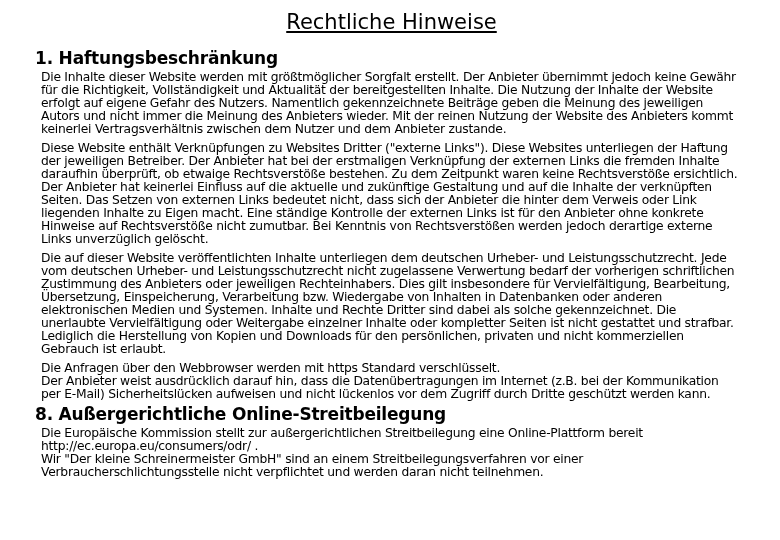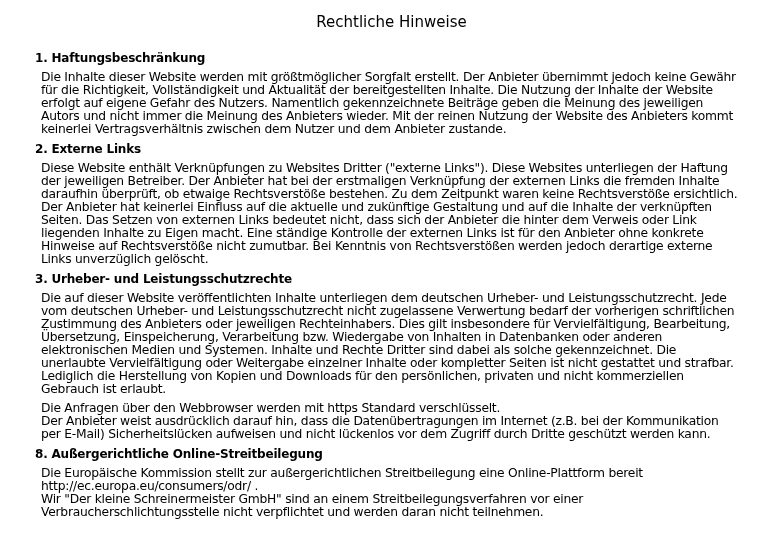--- a/index.html
+++ b/index.html
@@ -11,32 +11,33 @@
     width: 780px;
     height: 540px;
     overflow: hidden;
     color: #000000;
     font-family: "DejaVu Sans", sans-serif;
   }
   main.page {
     padding: 8px 32px 0 35px;
   }
   h1.page-title {
-    font-size: 15px;
+    font-size: 21px;
     font-weight: 400;
     text-align: center;
     line-height: 21px;
     margin: 4px 0 19px 0;
     letter-spacing: 0;
+    text-decoration: underline;
   }
   section.legal-section {
     margin: 0;
   }
   h2.section-heading {
-    font-size: 12px;
+    font-size: 17px;
     font-weight: 700;
     line-height: 13px;
     margin: 7px 0 0 0;
     letter-spacing: -0.2px;
   }
   p.section-body {
     font-size: 12.3px;
     font-weight: 400;
     line-height: 13px;
     margin: 6px;
@@ -54,33 +55,31 @@
   <section class="legal-section">
     <h2 class="section-heading">1. Haftungsbeschränkung</h2>
     <p class="section-body">Die Inhalte dieser Website werden mit größtmöglicher Sorgfalt erstellt. Der Anbieter übernimmt jedoch keine Gewähr
 für die Richtigkeit, Vollständigkeit und Aktualität der bereitgestellten Inhalte. Die Nutzung der Inhalte der Website
 erfolgt auf eigene Gefahr des Nutzers. Namentlich gekennzeichnete Beiträge geben die Meinung des jeweiligen
 Autors und nicht immer die Meinung des Anbieters wieder. Mit der reinen Nutzung der Website des Anbieters kommt
 keinerlei Vertragsverhältnis zwischen dem Nutzer und dem Anbieter zustande.</p>
   </section>
 
   <section class="legal-section">
-    <h2 class="section-heading">2. Externe Links</h2>
     <p class="section-body">Diese Website enthält Verknüpfungen zu Websites Dritter ("externe Links"). Diese Websites unterliegen der Haftung
 der jeweiligen Betreiber. Der Anbieter hat bei der erstmaligen Verknüpfung der externen Links die fremden Inhalte
 daraufhin überprüft, ob etwaige Rechtsverstöße bestehen. Zu dem Zeitpunkt waren keine Rechtsverstöße ersichtlich.
 Der Anbieter hat keinerlei Einfluss auf die aktuelle und zukünftige Gestaltung und auf die Inhalte der verknüpften
 Seiten. Das Setzen von externen Links bedeutet nicht, dass sich der Anbieter die hinter dem Verweis oder Link
 liegenden Inhalte zu Eigen macht. Eine ständige Kontrolle der externen Links ist für den Anbieter ohne konkrete
 Hinweise auf Rechtsverstöße nicht zumutbar. Bei Kenntnis von Rechtsverstößen werden jedoch derartige externe
 Links unverzüglich gelöscht.</p>
   </section>
 
   <section class="legal-section">
-    <h2 class="section-heading">3. Urheber- und Leistungsschutzrechte</h2>
     <p class="section-body">Die auf dieser Website veröffentlichten Inhalte unterliegen dem deutschen Urheber- und Leistungsschutzrecht. Jede
 vom deutschen Urheber- und Leistungsschutzrecht nicht zugelassene Verwertung bedarf der vorherigen schriftlichen
 Zustimmung des Anbieters oder jeweiligen Rechteinhabers. Dies gilt insbesondere für Vervielfältigung, Bearbeitung,
 Übersetzung, Einspeicherung, Verarbeitung bzw. Wiedergabe von Inhalten in Datenbanken oder anderen
 elektronischen Medien und Systemen. Inhalte und Rechte Dritter sind dabei als solche gekennzeichnet. Die
 unerlaubte Vervielfältigung oder Weitergabe einzelner Inhalte oder kompletter Seiten ist nicht gestattet und strafbar.
 Lediglich die Herstellung von Kopien und Downloads für den persönlichen, privaten und nicht kommerziellen
 Gebrauch ist erlaubt.</p>
   </section>
 

